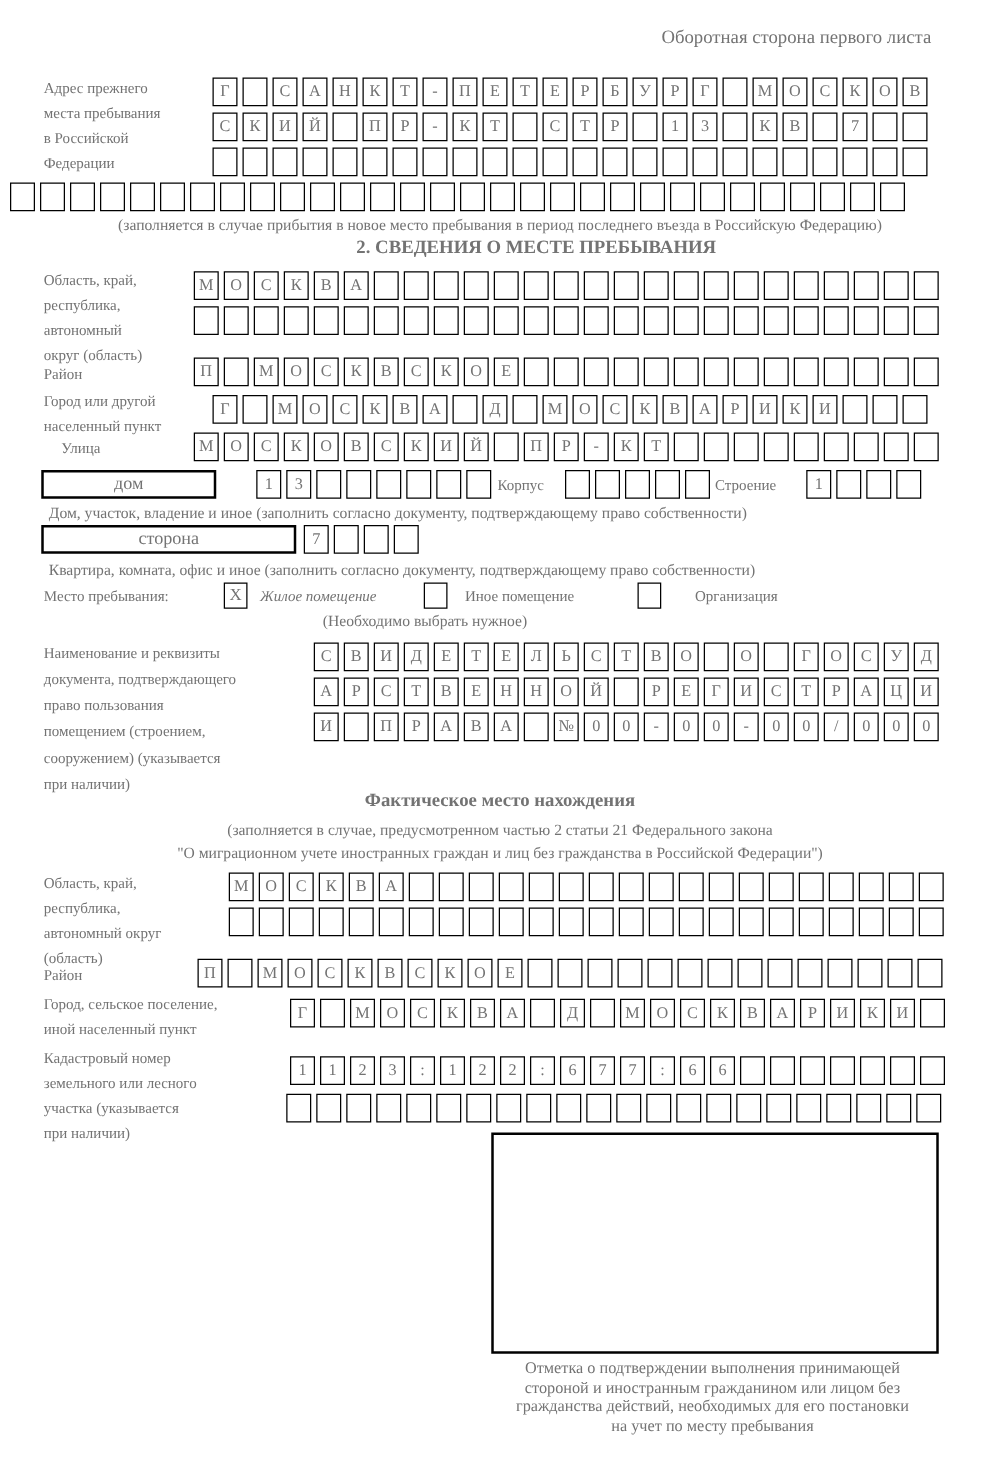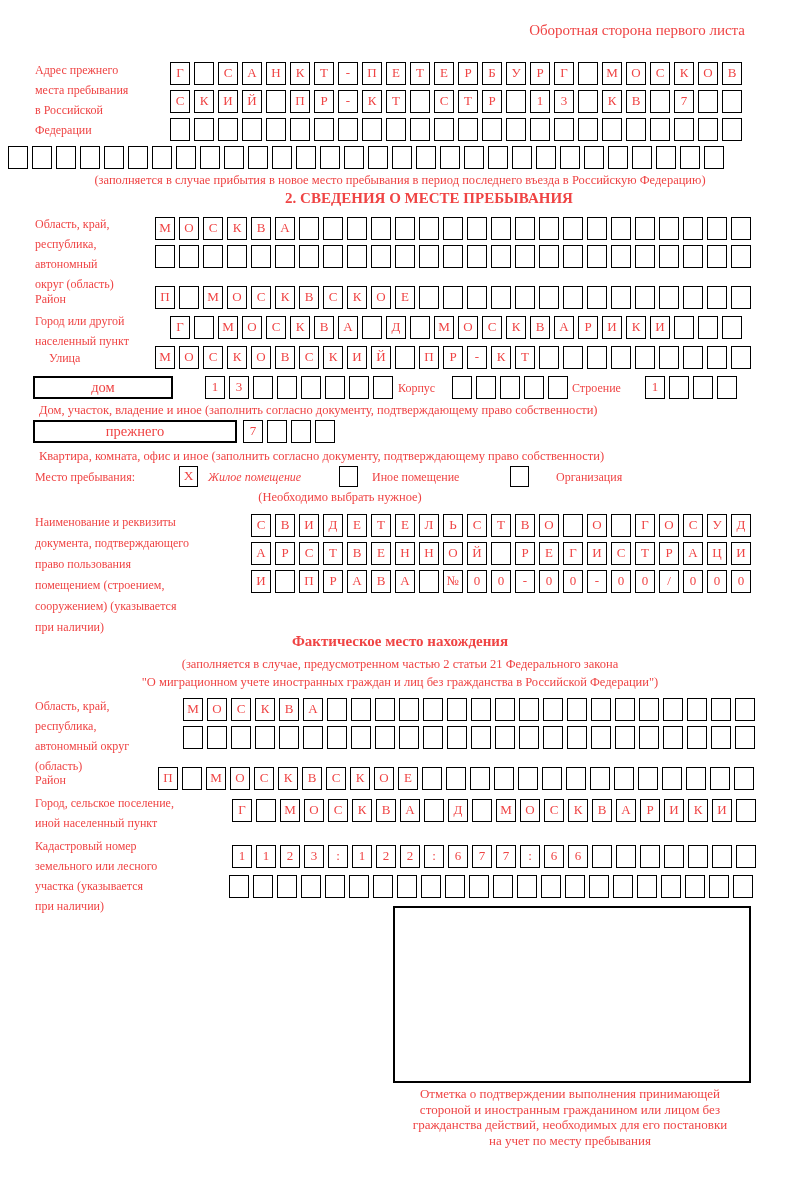--- a/index.html
+++ b/index.html
@@ -1,18 +1,18 @@
 <!DOCTYPE html>
 <html><head>
 <meta charset="utf-8">
 <style>
   html,body{margin:0;padding:0;background:#e8e8e8;}
   .page{
     position:relative;width:800px;height:1180px;background:#ffffff;
-    font-family:"Liberation Serif","DejaVu Serif",serif;color:#ef4444;
+    font-family:"Liberation Serif","DejaVu Serif",serif;color:#737373;
     margin:0 auto;overflow:hidden;
   }
   .abs{position:absolute;}
   .label{font-size:12px;line-height:20px;}
   .label div{white-space:nowrap;}
   .note{font-size:12.5px;width:800px;left:0;text-align:center;}
   .title{font-size:15px;font-weight:bold;width:800px;left:0;text-align:center;}
   .cellrow{display:flex;gap:4px;}
   .cell{
     display:inline-block;box-sizing:border-box;width:20px;height:23px;
@@ -336,21 +336,21 @@
   <div class="abs" style="left:645px;top:376px;">
     <div class="cellrow">
         <span class="cell">1</span>
         <span class="cell"></span>
         <span class="cell"></span>
         <span class="cell"></span>
       </div>
   </div>
   <div class="abs" style="left:39px;top:403px;font-size:12.5px;">Дом, участок, владение и иное (заполнить согласно документу, подтверждающему право собственности)</div>
 
-  <div class="abs widebox" style="left:33px;top:420px;width:204px;">прежнего</div>
+  <div class="abs widebox" style="left:33px;top:420px;width:204px;">сторона</div>
   <div class="abs cellrow" style="left:243px;top:420px;">
       <span class="cell">7</span>
       <span class="cell"></span>
       <span class="cell"></span>
       <span class="cell"></span>
     </div>
   <div class="abs" style="left:39px;top:449px;font-size:12.5px;">Квартира, комната, офис и иное (заполнить согласно документу, подтверждающему право собственности)</div>
 
   <div class="abs label" style="left:35px;top:467px;">Место пребывания:</div>
   <div class="abs checkbox" style="left:179px;top:466px;">X</div>

